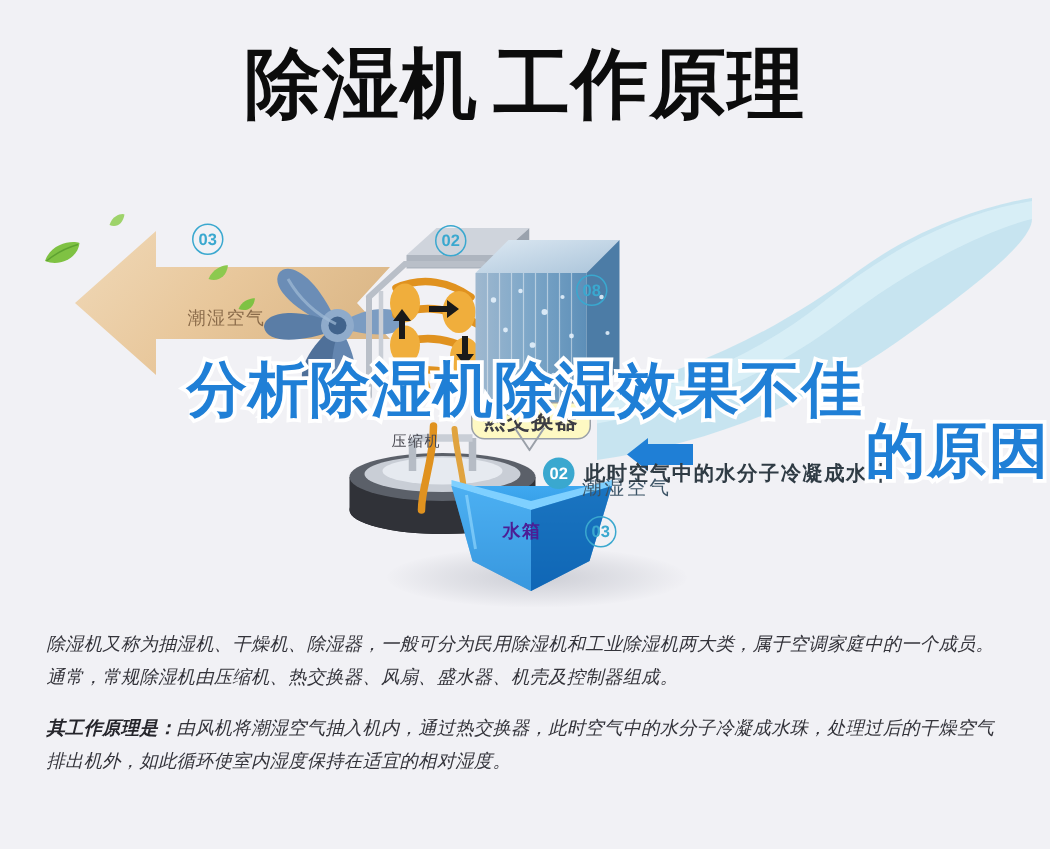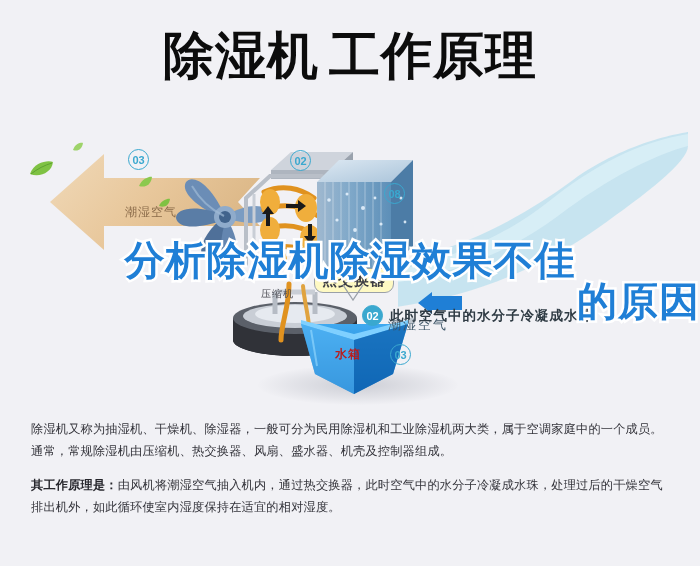--- a/index.html
+++ b/index.html
@@ -104,21 +104,21 @@
   
   .base{position:absolute;left:40px;top:128px;width:160px;height:78px;}
   .comp-label{
     position:absolute;left:86px;top:137px;
     font-size:10px;color:#4a4a52;letter-spacing:1px;white-space:nowrap;
   }
   
   .tank{position:absolute;left:122px;top:168px;width:115px;height:78px;}
   .tank-label{
     position:absolute;left:160px;top:196px;
-    font-size:12px;color:#b91c1c;letter-spacing:1px;white-space:nowrap;
+    font-size:12px;color:#4c1d95;letter-spacing:1px;white-space:nowrap;
     font-weight:bold;
   }
 
   
   .intake-arrow{position:absolute;left:418px;top:172px;width:44px;height:22px;}
 
   
   .humid-label{
     position:absolute;left:388px;top:196px;
     font-size:13px;color:#3c5466;letter-spacing:2px;white-space:nowrap;
@@ -147,21 +147,21 @@
     pointer-events:none;
   }
   .overlay .l2{display:block;text-align:right;}
 
   
   .body-text{
     position:absolute;left:31px;top:418px;width:640px;
     font-size:12.2px;line-height:22px;color:#33333a;
     letter-spacing:0.2px;
   }
-  .body-text p{margin:0 0 12px 0;}
+  .body-text p{margin:0 0 12px 0;font-style:italic;}
   .body-text .lead{font-weight:bold;color:#26262c;}
 </style>
 </head>
 <body>
 
 <div class="page">
 
   <div class="title">
     <span class="t1">除湿机</span><span class="t2">工作原理</span>
   </div>

